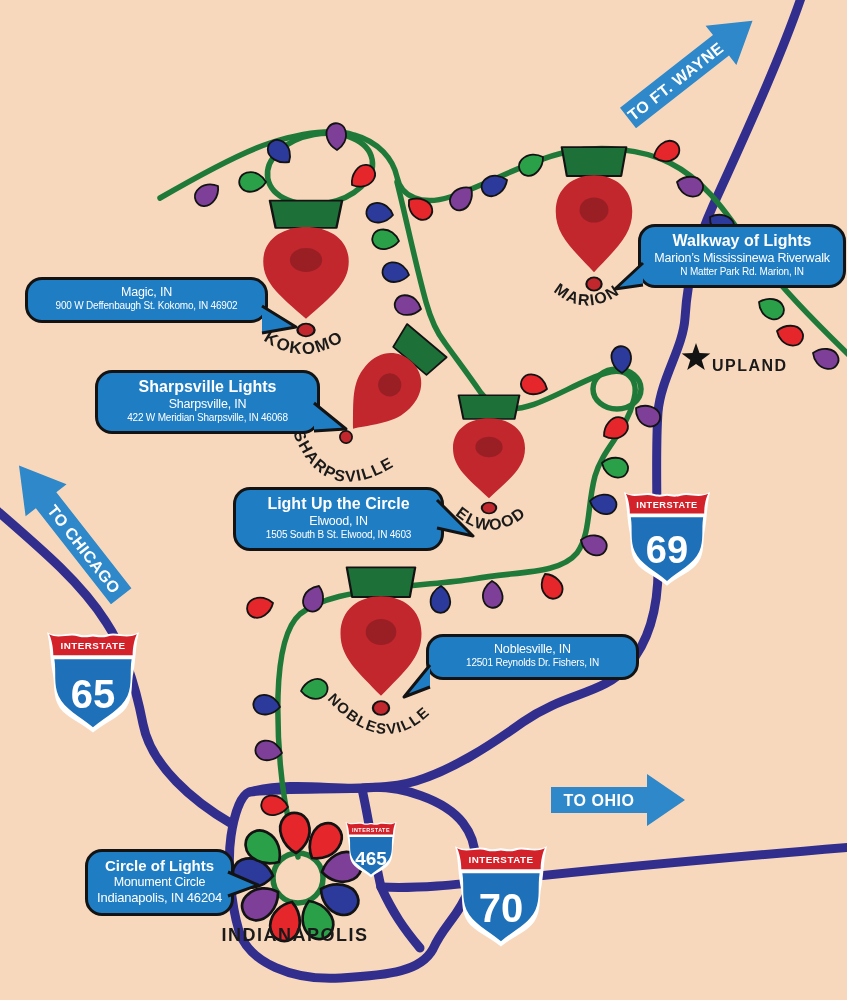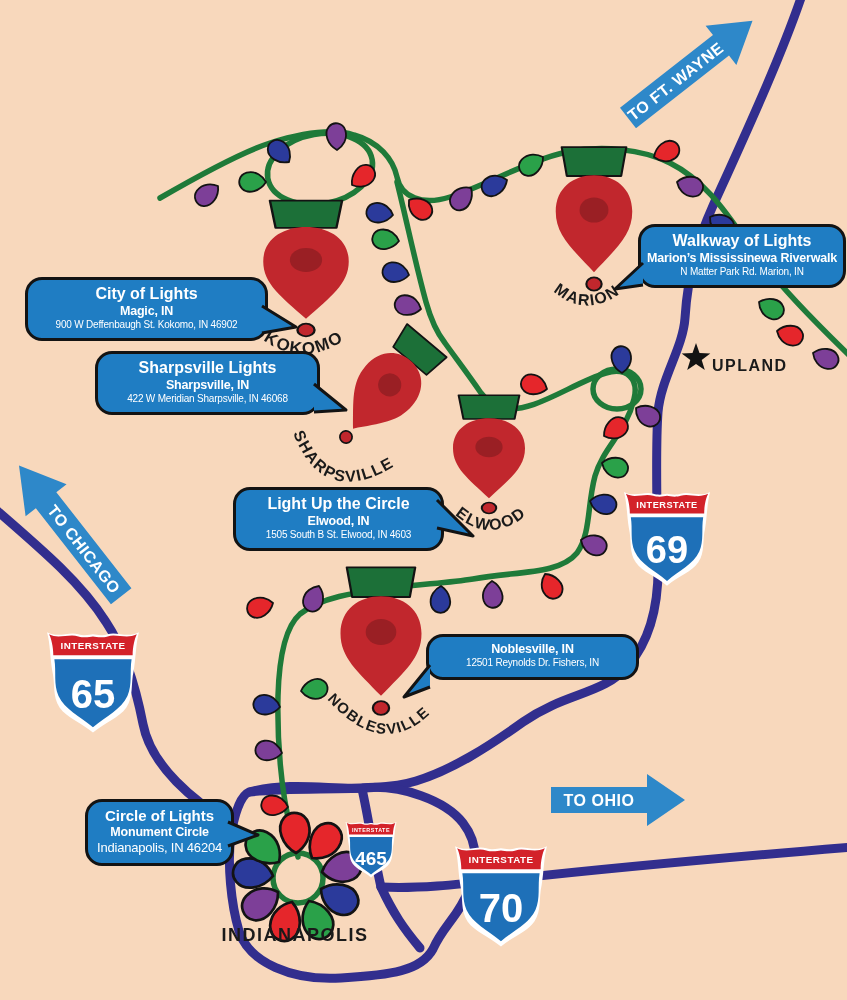--- a/index.html
+++ b/index.html
@@ -20,21 +20,21 @@
   .shield-band{fill:var(--shield-red);}
   .shield-body{fill:var(--shield-blue);}
   .shield-banner{fill:#fff;font-weight:bold;text-anchor:middle;letter-spacing:.5px;}
   .shield-num{fill:#fff;font-weight:bold;text-anchor:middle;}
   .arrow{fill:var(--arrow-blue);}
   .arrow-label{fill:#fff;font-weight:bold;font-size:16px;text-anchor:middle;letter-spacing:.5px;}
   .callout{position:absolute;z-index:5;background:var(--callout-blue);
            border:3px solid var(--callout-border);border-radius:17px;color:#fff;
            text-align:center;padding:5px 6px 7px;box-sizing:border-box;white-space:nowrap;}
   .callout .t{font-weight:bold;font-size:16px;line-height:1.18;}
-  .callout .s{font-weight:bold;font-size:12.5px;line-height:1.2;letter-spacing:-.2px;}
+  .callout .s{font-weight:normal;font-size:12.5px;line-height:1.2;letter-spacing:-.2px;}
   .callout .a{font-size:10px;line-height:1.25;letter-spacing:-.2px;}
   .ptr{position:absolute;overflow:visible;z-index:-1;}
   .ptr path{fill:var(--callout-blue);stroke:var(--callout-border);stroke-width:3;stroke-linejoin:round;}
 </style>
 </head>
 <body>
 
 <div class="stage">
 
 <svg class="map" width="847" height="1000" viewBox="0 0 847 1000">
@@ -192,35 +192,34 @@
       <polygon class="arrow" points="0,-13 96,-13 96,-26 134,0 96,26 96,13 0,13"></polygon>
       <text class="arrow-label" x="48" y="6">TO OHIO</text>
     </g>
   </g>
 </svg>
 
 <div class="callout" style="left:25px;top:277px;width:243px;">
   <svg class="ptr" style="right:-33px;top:24px;" width="36" height="32">
         <path d="M0,2 L34,23 L0,29"></path>
       </svg>
-  <div class="t">City of Lights</div>
   <div class="s">Magic, IN</div>
   <div class="a">900 W Deffenbaugh St. Kokomo, IN 46902</div>
 </div>
 
 <div class="callout" style="left:638px;top:224px;width:208px;">
   <svg class="ptr" style="left:-26px;top:36px;" width="30" height="28">
         <path d="M28,0 L0,26 L28,22"></path>
       </svg>
   <div class="t">Walkway of Lights</div>
   <div class="s">Marion’s Mississinewa Riverwalk</div>
   <div class="a">N Matter Park Rd. Marion, IN</div>
 </div>
 
-<div class="callout" style="left:95px;top:351px;width:225px;">
+<div class="callout" style="left:95px;top:370px;width:225px;">
   <svg class="ptr" style="right:-31px;top:28px;" width="34" height="34">
         <path d="M0,2 L32,28 L0,30"></path>
       </svg>
   <div class="t">Sharpsville Lights</div>
   <div class="s">Sharpsville, IN</div>
   <div class="a">422 W Meridian Sharpsville, IN 46068</div>
 </div>
 
 <div class="callout" style="left:233px;top:487px;width:211px;">
   <svg class="ptr" style="right:-34px;top:8px;" width="38" height="42">
@@ -232,21 +231,21 @@
 </div>
 
 <div class="callout" style="left:426px;top:634px;width:213px;">
   <svg class="ptr" style="left:-25px;top:28px;" width="28" height="36">
         <path d="M26,0 L0,32 L26,22"></path>
       </svg>
   <div class="s">Noblesville, IN</div>
   <div class="a">12501 Reynolds Dr. Fishers, IN</div>
 </div>
 
-<div class="callout" style="left:85px;top:799px;width:149px;">
+<div class="callout" style="left:85px;top:849px;width:149px;">
   <svg class="ptr" style="right:-29px;top:18px;" width="32" height="28">
         <path d="M0,2 L30,15 L0,26"></path>
       </svg>
   <div class="t" style="font-size:15px;">Circle of Lights</div>
   <div class="s">Monument Circle</div>
   <div class="a" style="font-size:13px;">Indianapolis, IN 46204</div>
 </div>
 
 </div>
 

